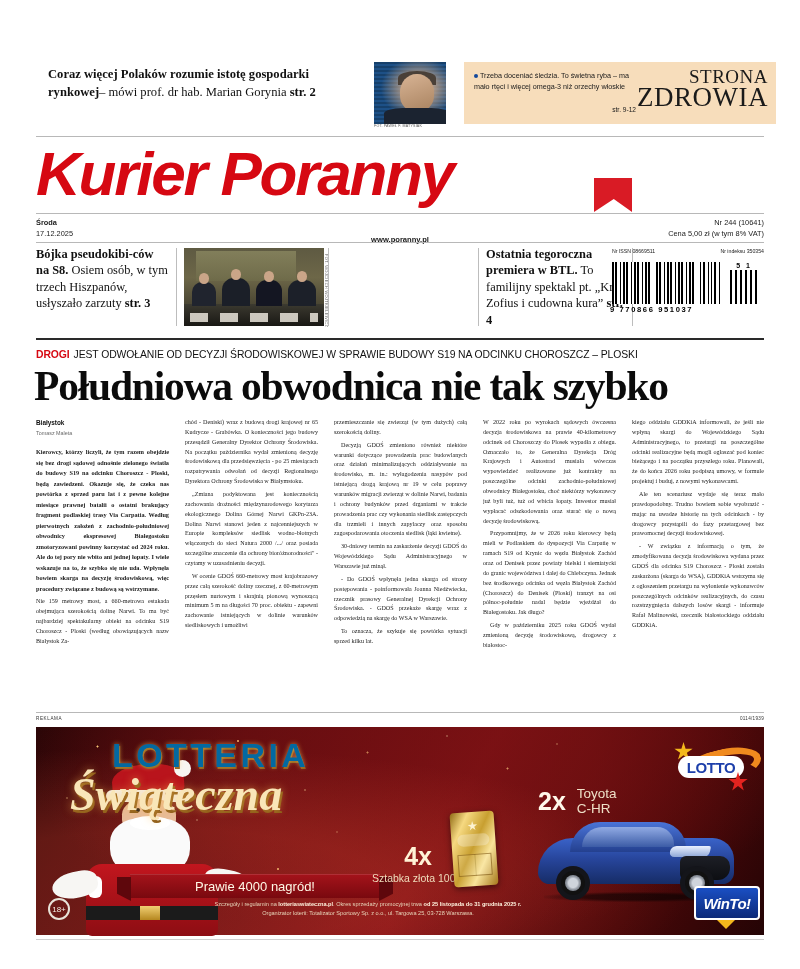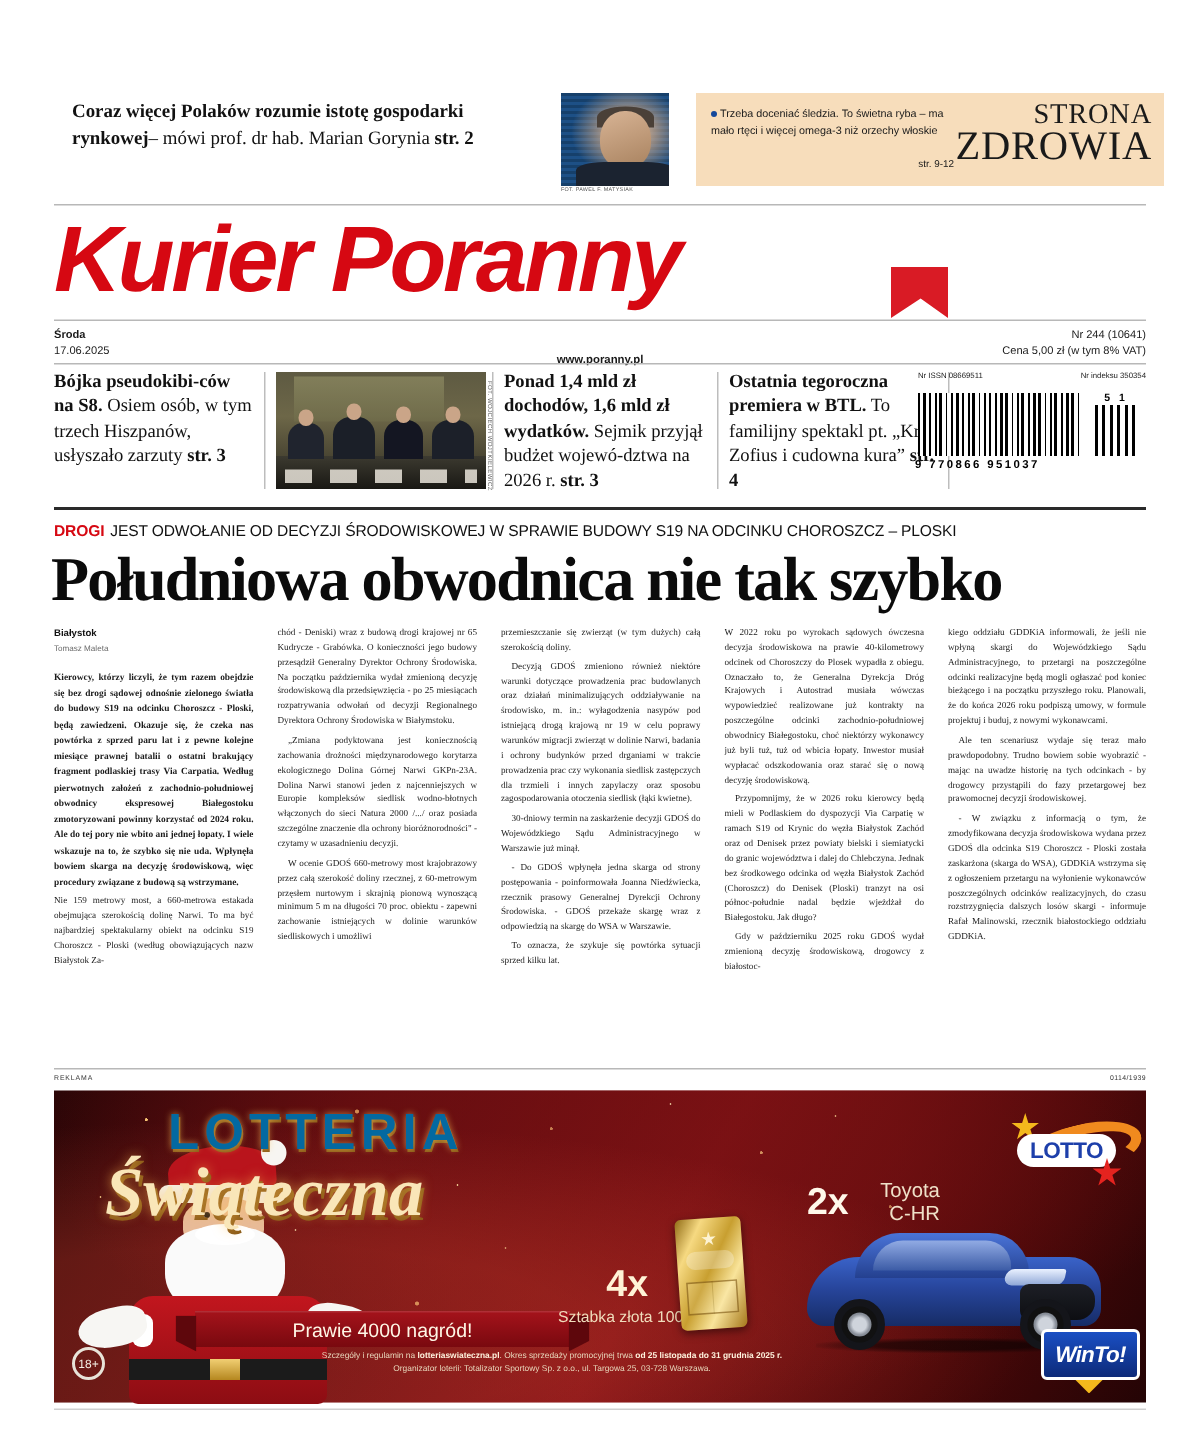--- a/index.html
+++ b/index.html
@@ -327,24 +327,23 @@
     font-family:"Liberation Sans", sans-serif; font-size:8px; color:#f3eee3;
   }
 
   
   .prize-car-label { position:absolute; left:538px; top:786px; }
   .prize-car-label .mult {
     font-family:"Liberation Sans", sans-serif; font-weight:bold; font-size:25px;
     color:#fff8ea; display:inline-block; vertical-align:middle;
   }
   .prize-car-label .name {
-    display:inline-block; vertical-align:middle; margin-left:17px;
+    display:inline-block; vertical-align:middle; margin-left:7px;
     font-family:"Liberation Sans", sans-serif; font-size:13.5px; line-height:1.12;
     color:#efe0c8;
-    text-align:right;
   }
   .prize-gold-label { position:absolute; left:372px; top:842px; text-align:center; }
   .prize-gold-label .mult {
     font-family:"Liberation Sans", sans-serif; font-weight:bold; font-size:25px;
     color:#fff3d6;
   }
   .prize-gold-label .name {
     font-family:"Liberation Sans", sans-serif; font-size:10.5px; color:#f0ddbc; margin-top:1px;
   }
   .gold-bar {
@@ -494,21 +493,21 @@
   <div class="masthead">
     <div class="title">Kurier Poranny</div>
   </div>
   <div class="mast-flag"></div>
 
   <div class="rule-thin" style="top:213px;"></div>
 
   <div class="dateline">
     <div class="dl-left">
       <div class="d1">Środa</div>
-      <div>17.06.2025</div>
+      <div>17.12.2025</div>
     </div>
     <div class="dl-mid">www.poranny.pl</div>
     <div class="dl-right">
       <div>Nr 244 (10641)</div>
       <div>Cena 5,00 zł (w tym 8% VAT)</div>
     </div>
   </div>
 
   <div class="rule-thin" style="top:242px;"></div>
 
@@ -534,23 +533,20 @@
         </div>
       <div class="p tp4">
           <i></i>
         </div>
       <div class="papers"></div>
     </div>
     <div class="photo-cred-v">FOT. WOJCIECH WOJTKIELEWICZ</div>
 
     <div class="vdiv" style="left:292px;"></div>
 
-    <div class="teaser-col tc2">
-      <b>Ponad 1,4 mld zł dochodów, 1,6 mld zł wydatków.</b><span> Sejmik przyjął budżet wojewó-dztwa na 2026 r. </span><b>str. 3</b>
-    </div>
 
     <div class="vdiv" style="left:442px;"></div>
 
     <div class="teaser-col tc3">
       <b>Ostatnia tegoroczna premiera w BTL.</b><span> To familijny spektakl pt. „Król Zofius i cudowna kura” </span><b>str. 4</b>
     </div>
 
     <div class="vdiv" style="left:596px;"></div>
   </div>
 

